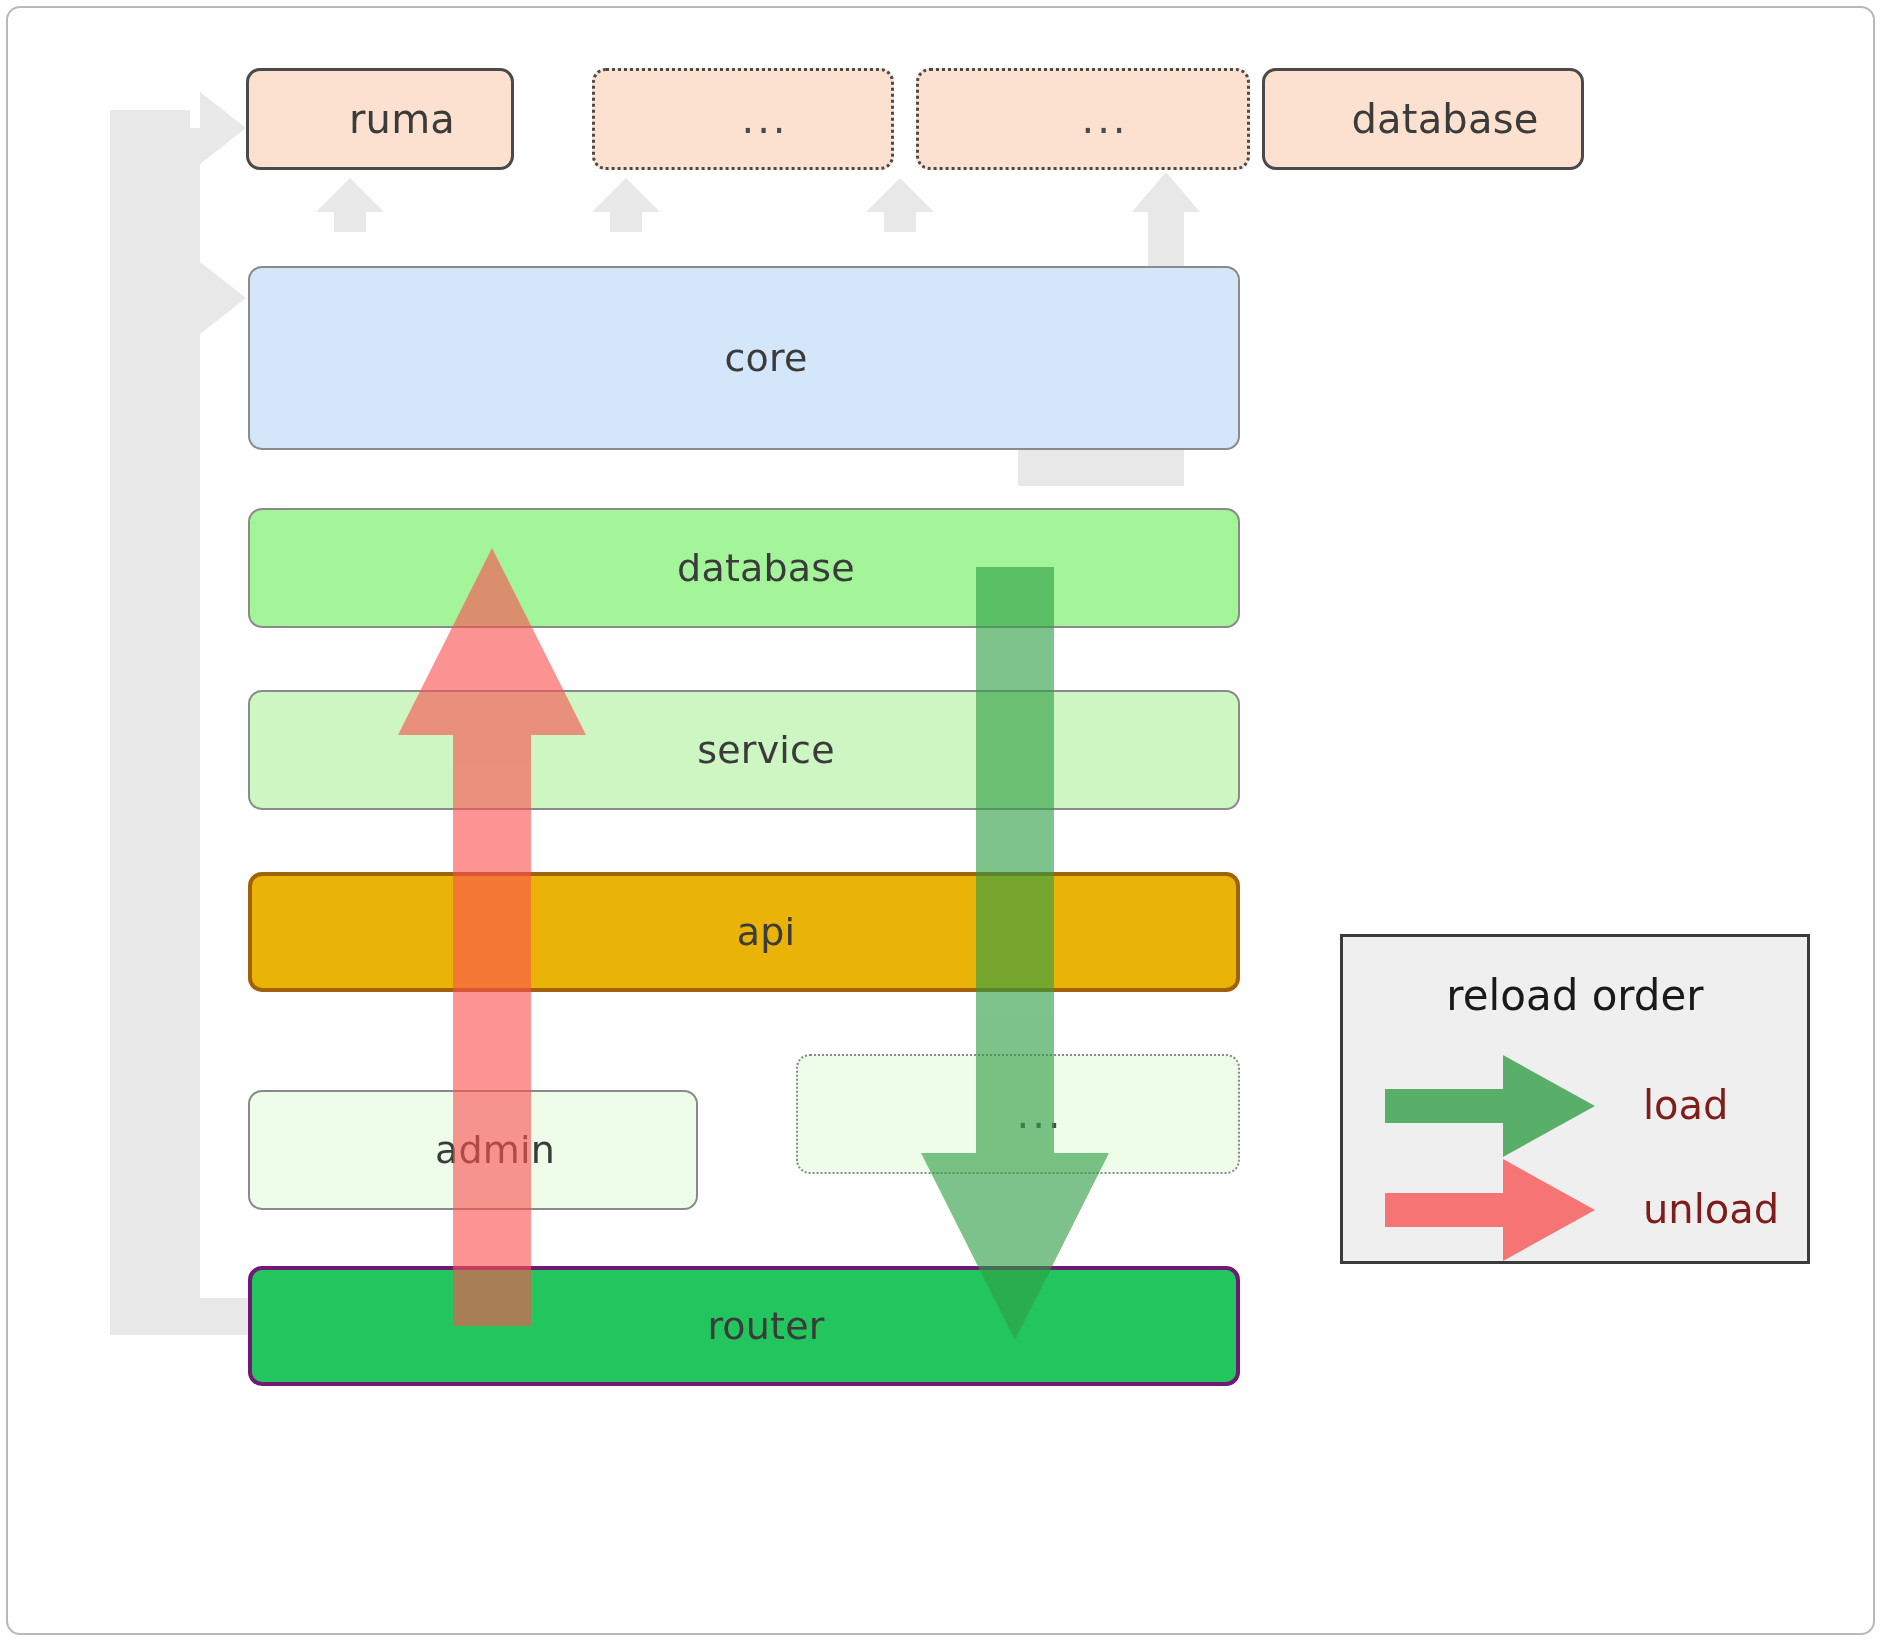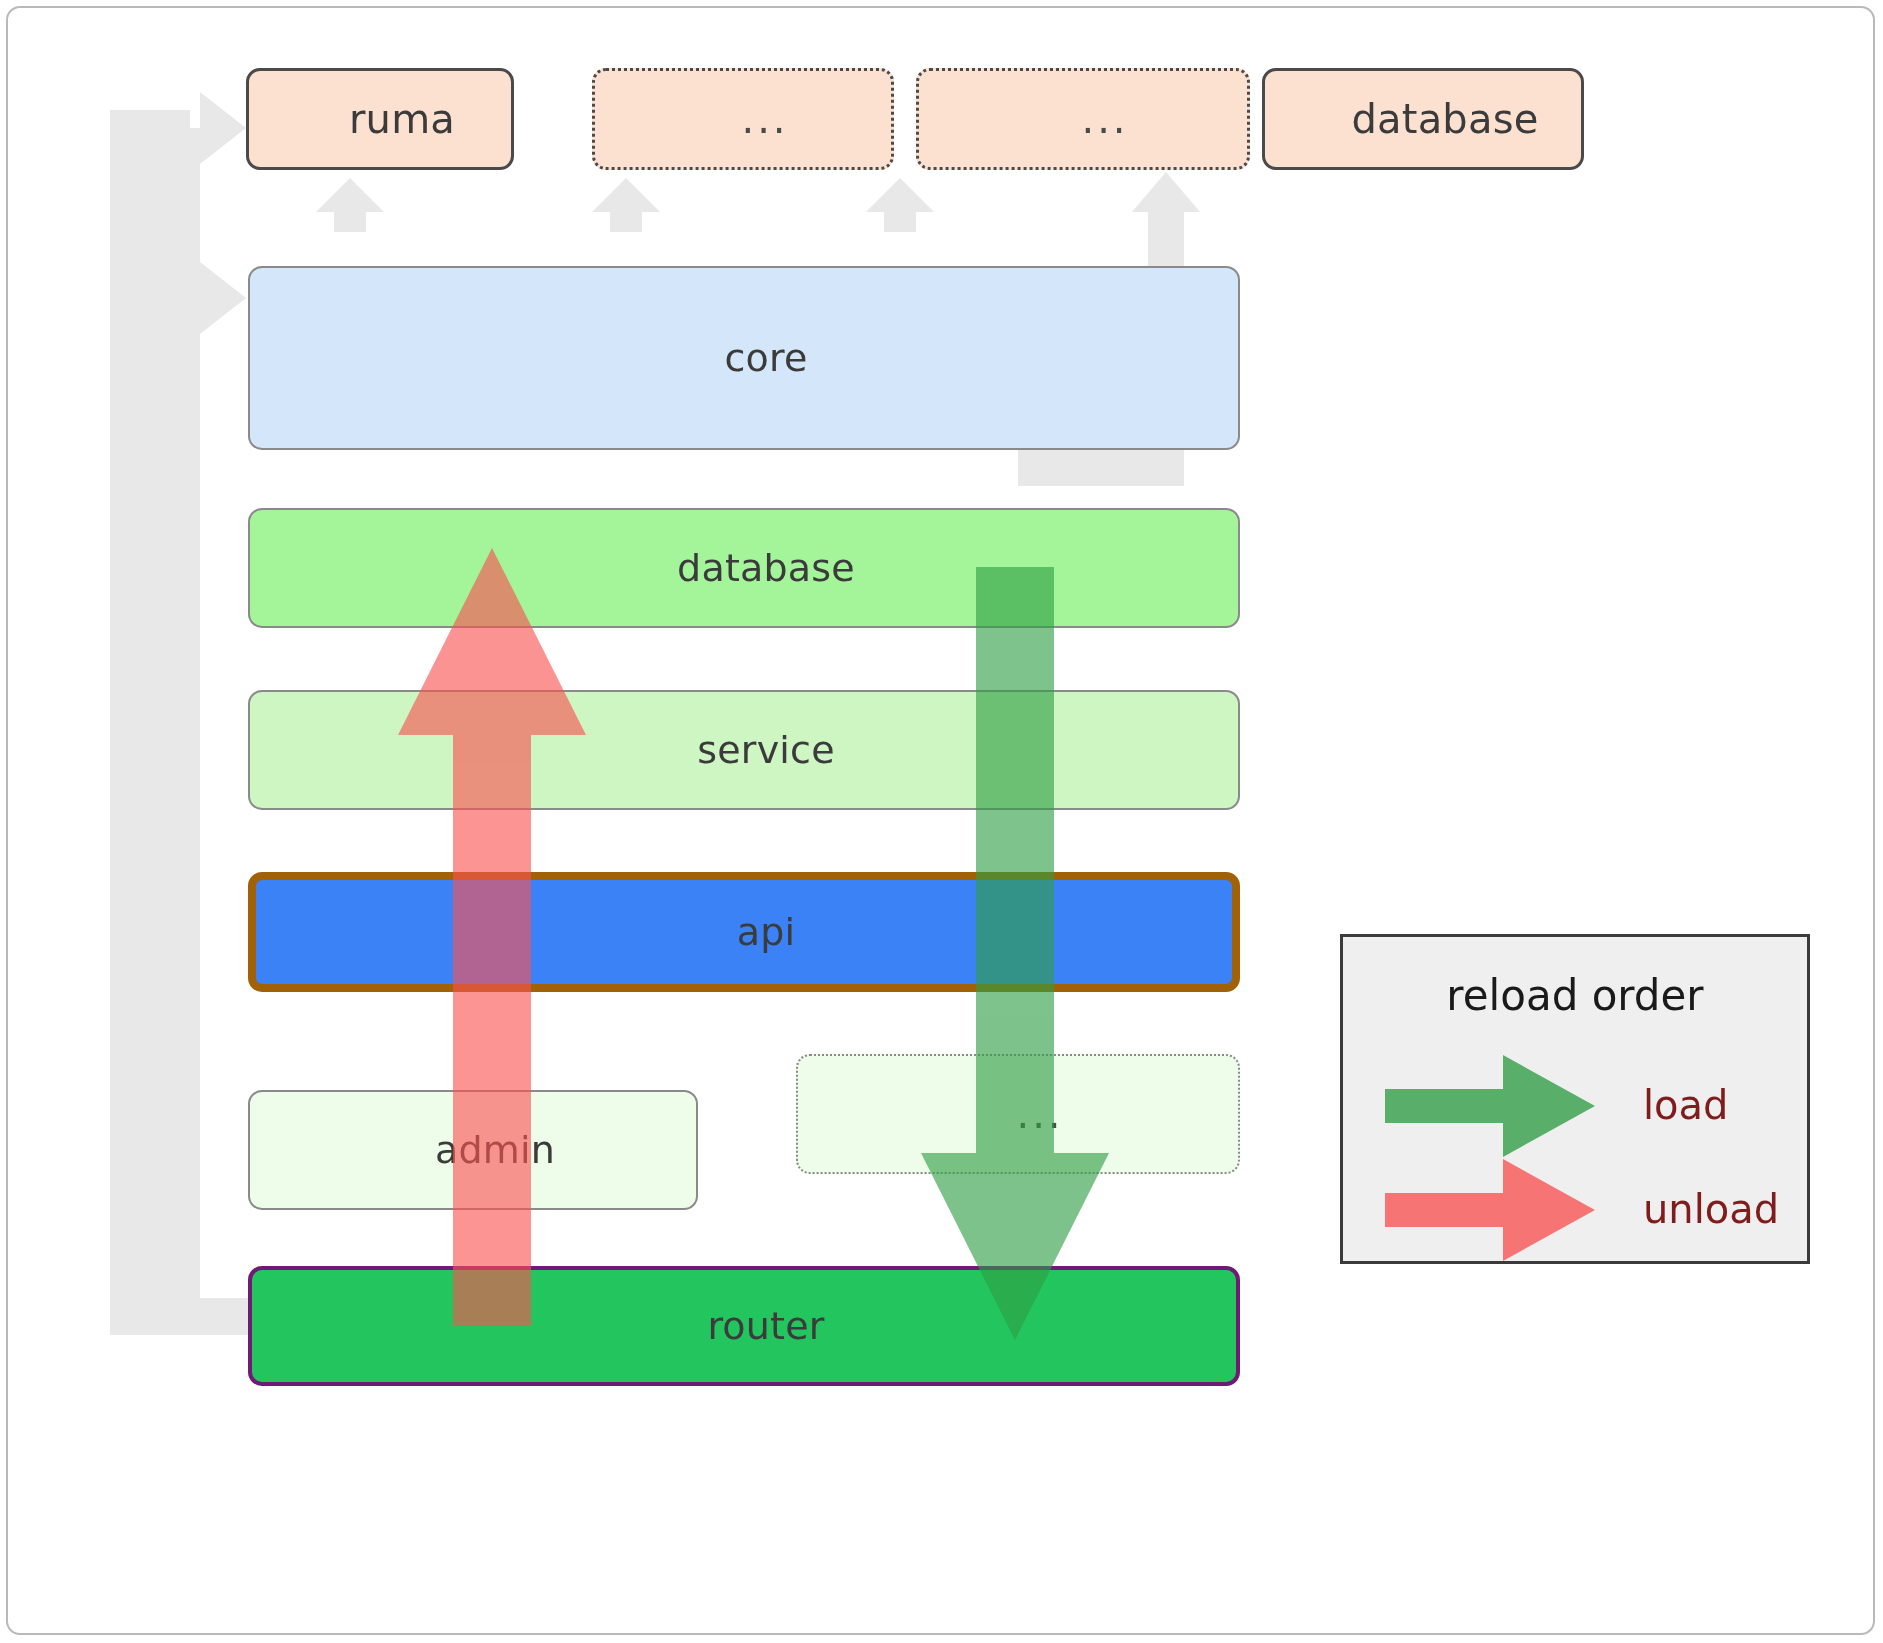--- a/index.html
+++ b/index.html
@@ -55,22 +55,22 @@
   }
   .db-box {
     background: #a4f49a;
     border: 2px solid #8a8a8a;
   }
   .service-box {
     background: #cdf6c3;
     border: 2px solid #8a8a8a;
   }
   .api-box {
-    background: #3b82f6;
-    border: 8px solid #a16207;
+    background: #eab308;
+    border: 4px solid #a16207;
   }
   .admin-box {
     background: #eefde9;
     border: 2px solid #8a8a8a;
     margin-top: 36px;
   }
   .dots-box {
     background: #eefde9;
     border: 2px dotted #8a8a8a;
   }

